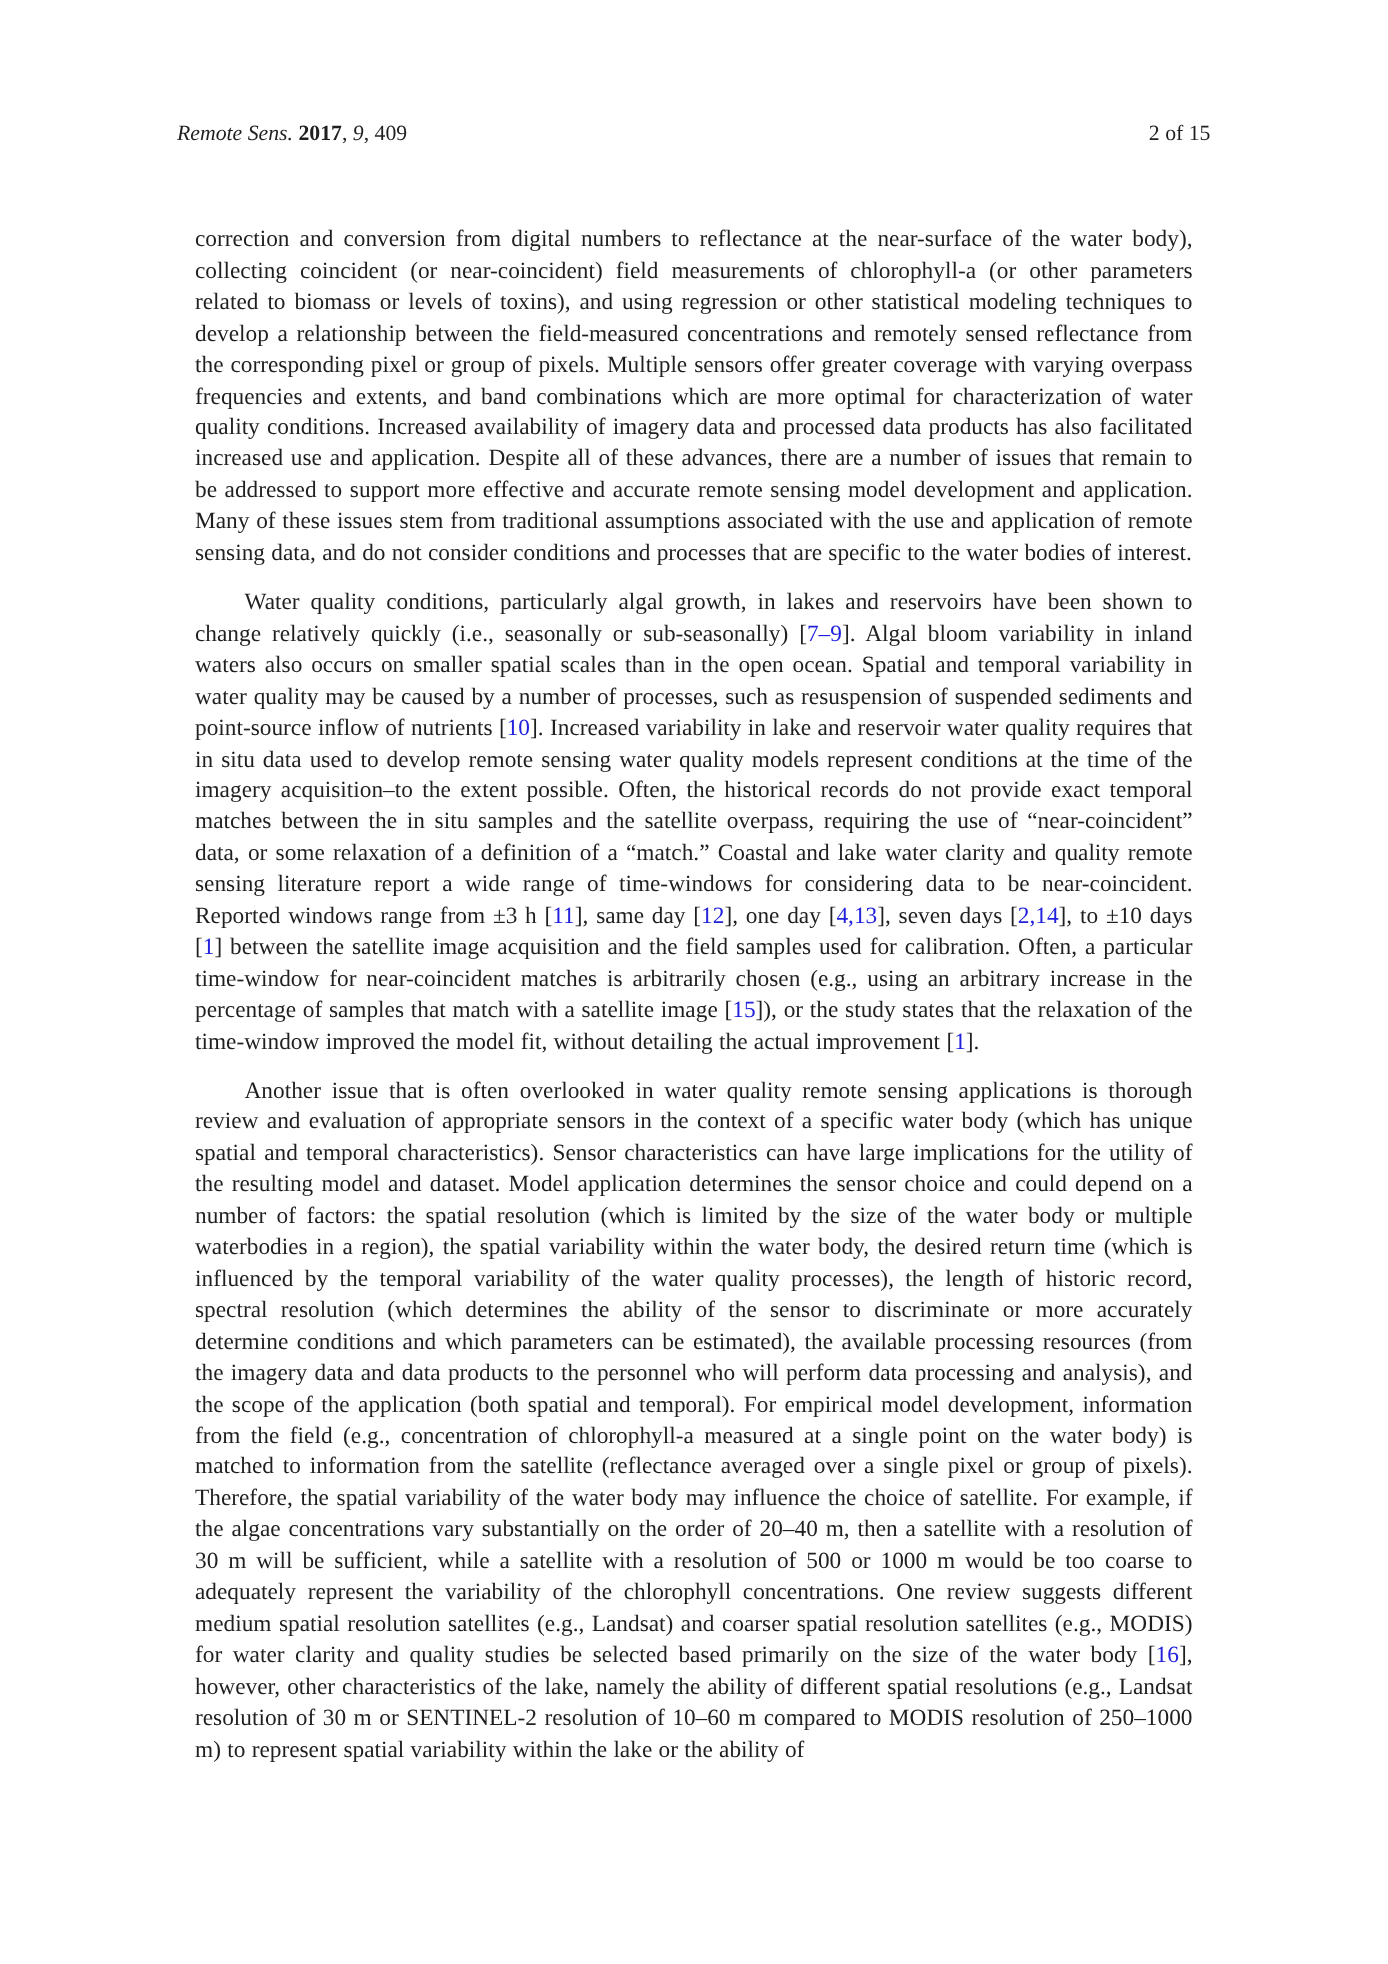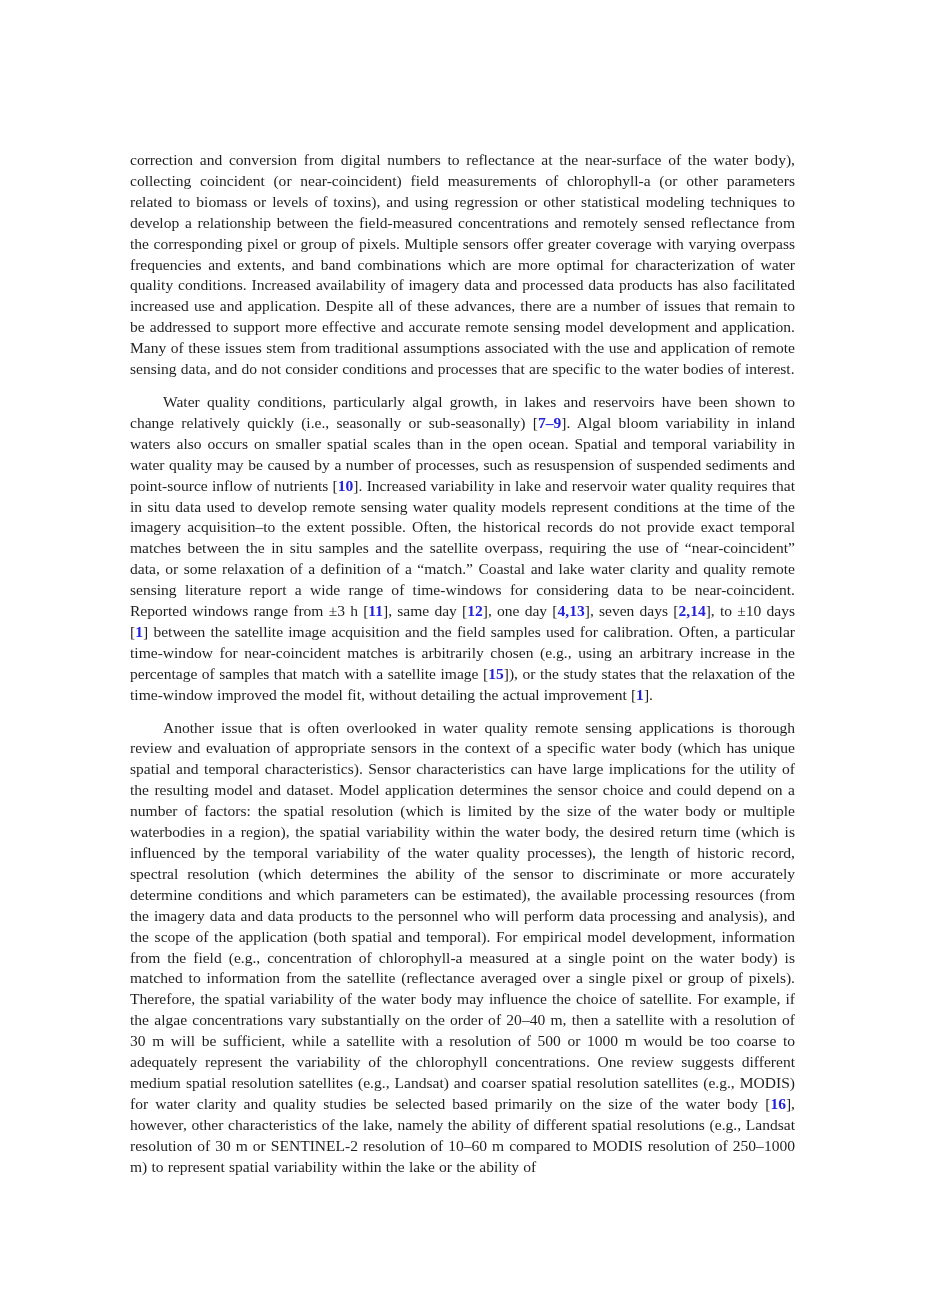--- a/index.html
+++ b/index.html
@@ -30,24 +30,28 @@
     left: 118px;
     right: 118px;
     top: 138px;
     font-size: 15.55px;
     line-height: 20.9px;
     text-align: justify;
     word-spacing: 0.02em;
   }
   p.para { margin: 12px; padding: 0; }
   p.para.indent { text-indent: 33px; }
-  a.cite { text-decoration: none; cursor: pointer; font-weight: bold; }
+  a.cite { text-decoration: none; cursor: pointer; }
 </style>
 </head>
 <body style="color: rgb(31, 31, 31);">
 
 <div class="page">
+  <div class="running-header">
+    <div class="header-left"><em>Remote Sens.</em><span> </span><strong>2017</strong><span>, </span><em>9</em><span>, 409</span></div>
+    <div class="header-right">2 of 15</div>
+  </div>
   <div class="article-body">
       <p class="para"><span>correction and conversion from digital numbers to reflectance at the near-surface of the water body), collecting coincident (or near-coincident) field measurements of chlorophyll-a (or other parameters related to biomass or levels of toxins), and using regression or other statistical modeling techniques to develop a relationship between the field-measured concentrations and remotely sensed reflectance from the corresponding pixel or group of pixels. Multiple sensors offer greater coverage with varying overpass frequencies and extents, and band combinations which are more optimal for characterization of water quality conditions. Increased availability of imagery data and processed data products has also facilitated increased use and application. Despite all of these advances, there are a number of issues that remain to be addressed to support more effective and accurate remote sensing model development and application. Many of these issues stem from traditional assumptions associated with the use and application of remote sensing data, and do not consider conditions and processes that are specific to the water bodies of interest.</span></p>
       <p class="para indent"><span>Water quality conditions, particularly algal growth, in lakes and reservoirs have been shown to change relatively quickly (i.e., seasonally or sub-seasonally) [</span><a class="cite" style="color: rgb(34, 34, 221);">7–9</a><span>]. Algal bloom variability in inland waters also occurs on smaller spatial scales than in the open ocean. Spatial and temporal variability in water quality may be caused by a number of processes, such as resuspension of suspended sediments and point-source inflow of nutrients [</span><a class="cite" style="color: rgb(34, 34, 221);">10</a><span>]. Increased variability in lake and reservoir water quality requires that in situ data used to develop remote sensing water quality models represent conditions at the time of the imagery acquisition–to the extent possible. Often, the historical records do not provide exact temporal matches between the in situ samples and the satellite overpass, requiring the use of “near-coincident” data, or some relaxation of a definition of a “match.” Coastal and lake water clarity and quality remote sensing literature report a wide range of time-windows for considering data to be near-coincident. Reported windows range from ±3 h [</span><a class="cite" style="color: rgb(34, 34, 221);">11</a><span>], same day [</span><a class="cite" style="color: rgb(34, 34, 221);">12</a><span>], one day [</span><a class="cite" style="color: rgb(34, 34, 221);">4,13</a><span>], seven days [</span><a class="cite" style="color: rgb(34, 34, 221);">2,14</a><span>], to ±10 days [</span><a class="cite" style="color: rgb(34, 34, 221);">1</a><span>] between the satellite image acquisition and the field samples used for calibration. Often, a particular time-window for near-coincident matches is arbitrarily chosen (e.g., using an arbitrary increase in the percentage of samples that match with a satellite image [</span><a class="cite" style="color: rgb(34, 34, 221);">15</a><span>]), or the study states that the relaxation of the time-window improved the model fit, without detailing the actual improvement [</span><a class="cite" style="color: rgb(34, 34, 221);">1</a><span>].</span></p>
       <p class="para indent"><span>Another issue that is often overlooked in water quality remote sensing applications is thorough review and evaluation of appropriate sensors in the context of a specific water body (which has unique spatial and temporal characteristics). Sensor characteristics can have large implications for the utility of the resulting model and dataset. Model application determines the sensor choice and could depend on a number of factors: the spatial resolution (which is limited by the size of the water body or multiple waterbodies in a region), the spatial variability within the water body, the desired return time (which is influenced by the temporal variability of the water quality processes), the length of historic record, spectral resolution (which determines the ability of the sensor to discriminate or more accurately determine conditions and which parameters can be estimated), the available processing resources (from the imagery data and data products to the personnel who will perform data processing and analysis), and the scope of the application (both spatial and temporal). For empirical model development, information from the field (e.g., concentration of chlorophyll-a measured at a single point on the water body) is matched to information from the satellite (reflectance averaged over a single pixel or group of pixels). Therefore, the spatial variability of the water body may influence the choice of satellite. For example, if the algae concentrations vary substantially on the order of 20–40 m, then a satellite with a resolution of 30 m will be sufficient, while a satellite with a resolution of 500 or 1000 m would be too coarse to adequately represent the variability of the chlorophyll concentrations. One review suggests different medium spatial resolution satellites (e.g., Landsat) and coarser spatial resolution satellites (e.g., MODIS) for water clarity and quality studies be selected based primarily on the size of the water body [</span><a class="cite" style="color: rgb(34, 34, 221);">16</a><span>], however, other characteristics of the lake, namely the ability of different spatial resolutions (e.g., Landsat resolution of 30 m or SENTINEL-2 resolution of 10–60 m compared to MODIS resolution of 250–1000 m) to represent spatial variability within the lake or the ability of</span></p>
     </div>
 </div>
 
 </body></html>

